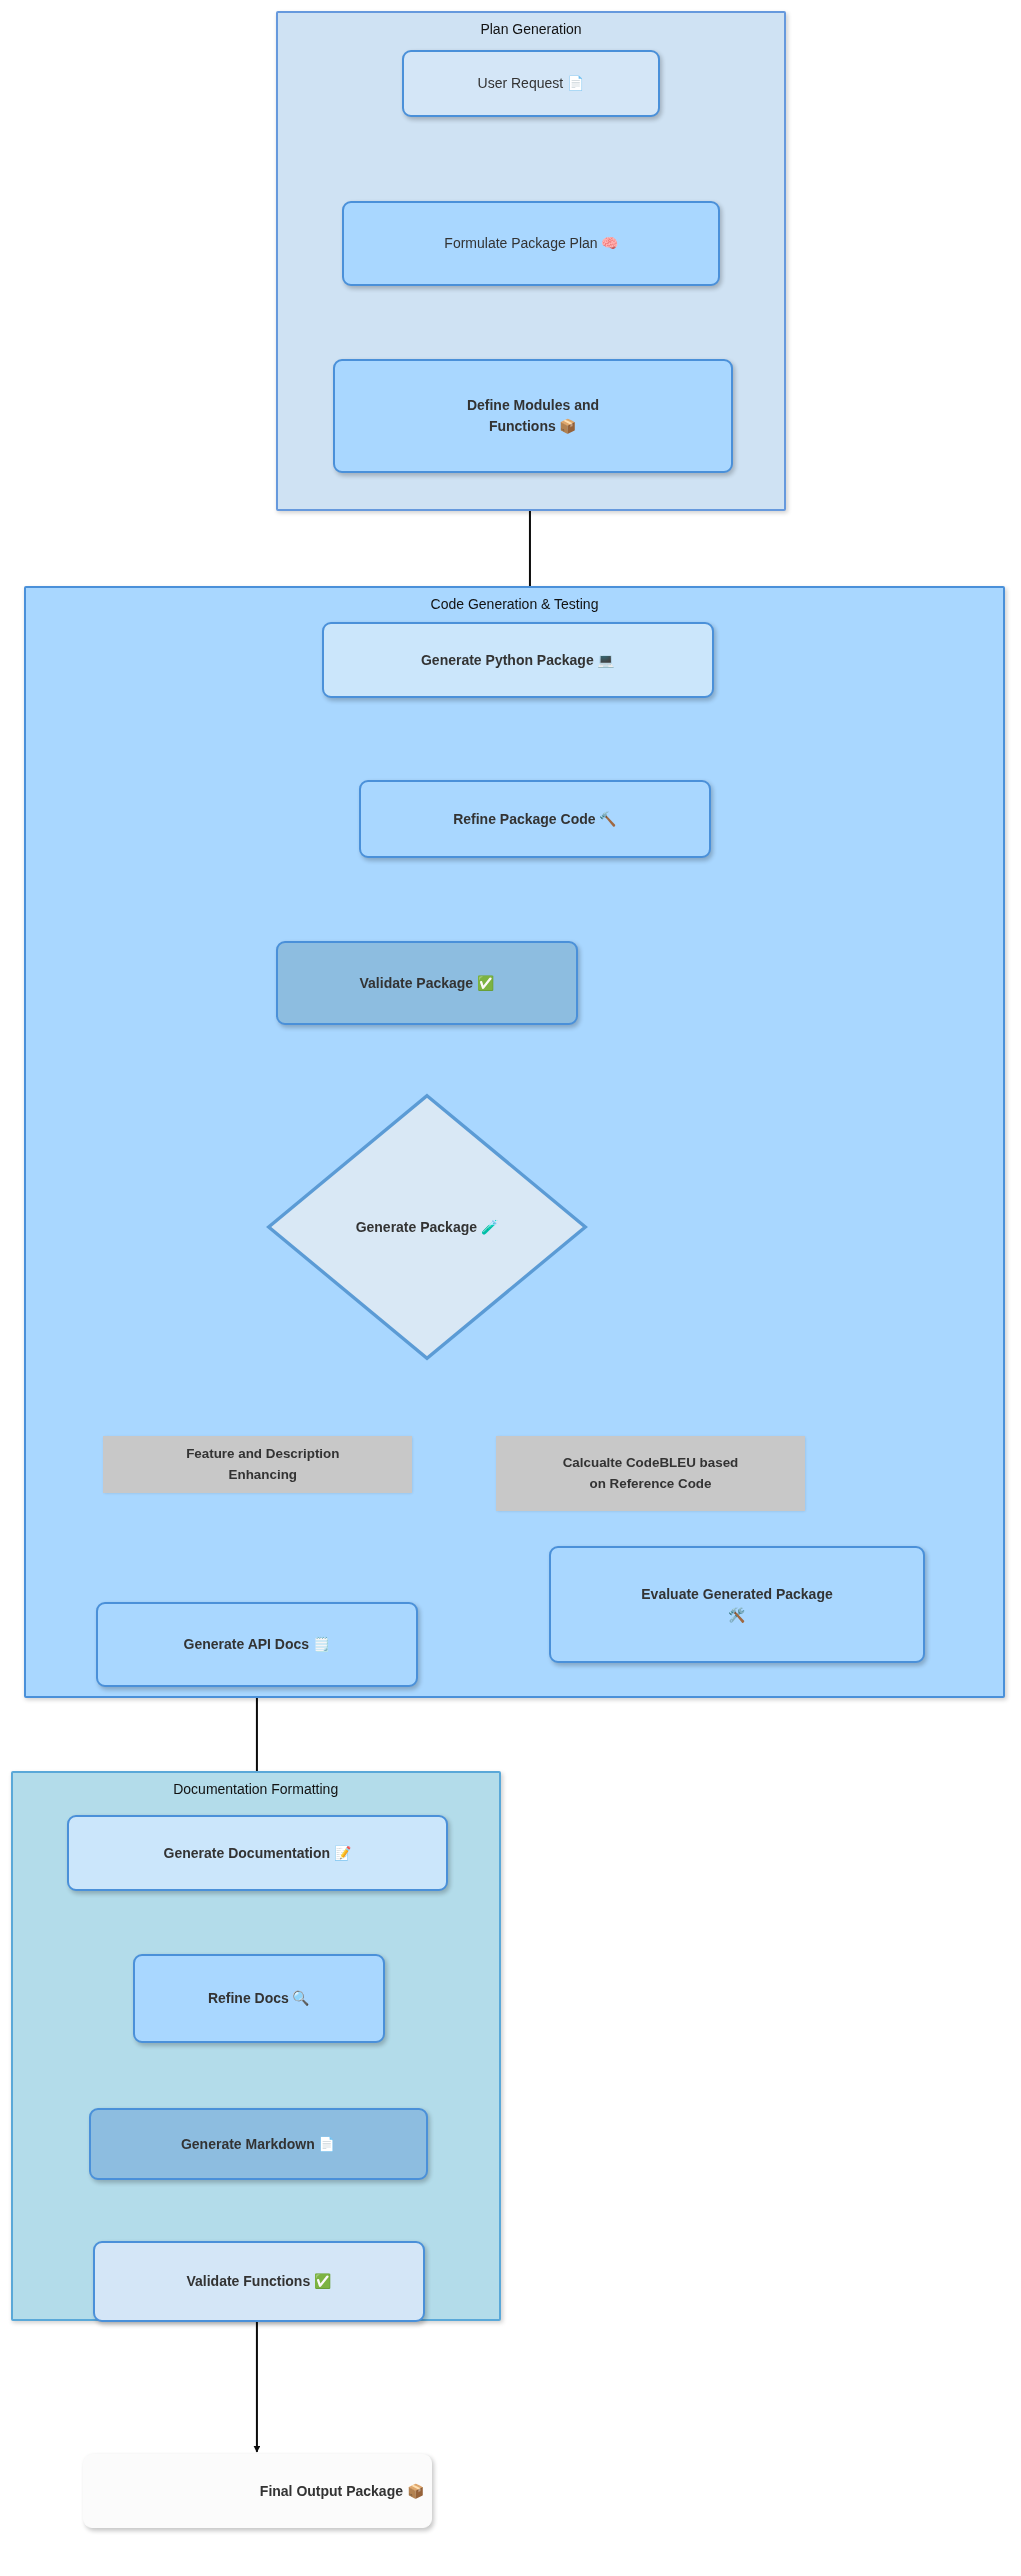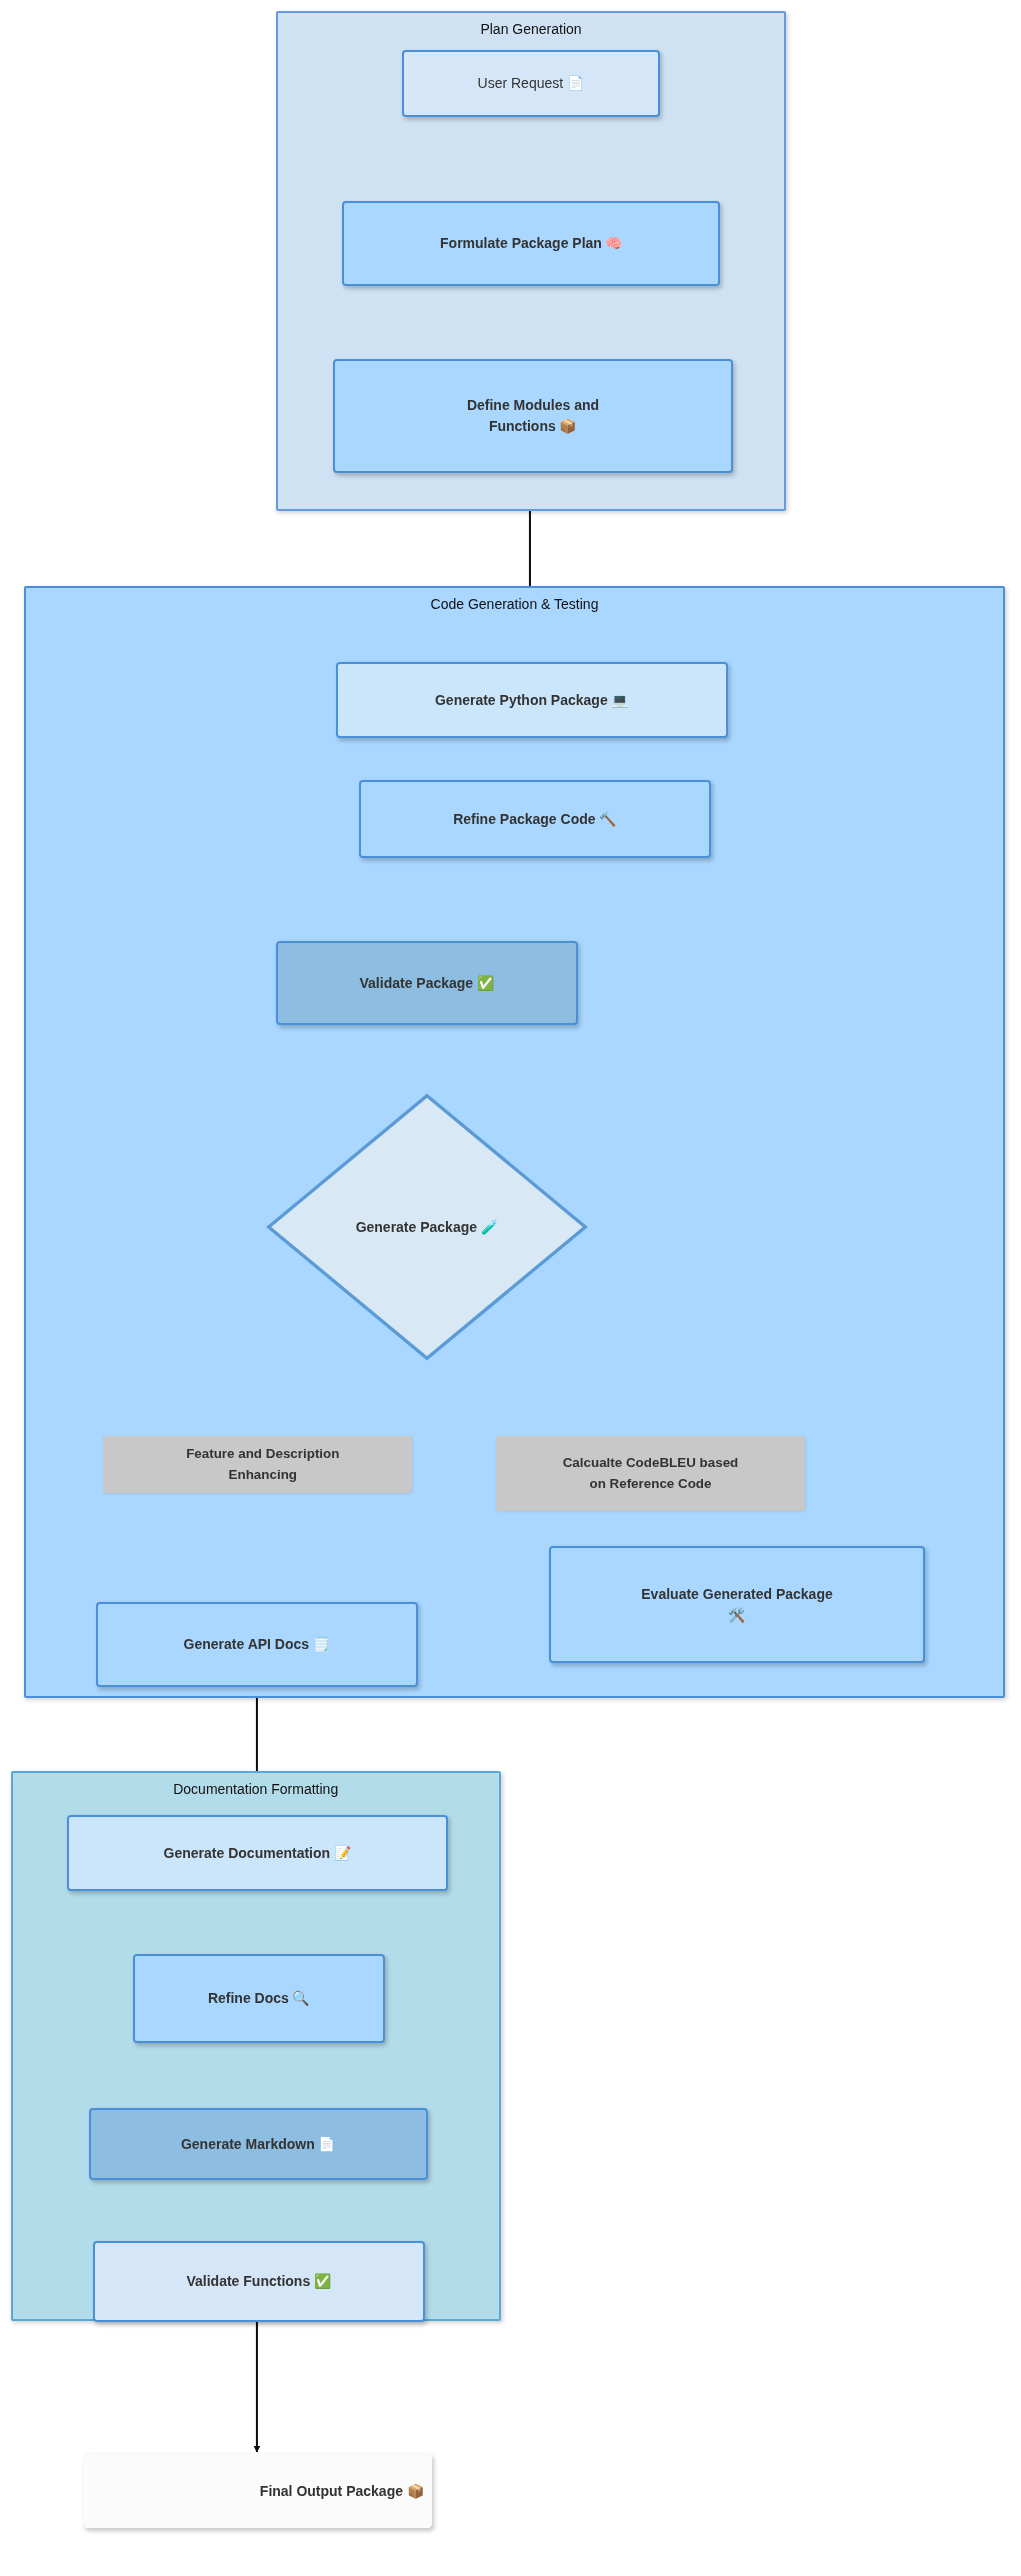--- a/index.html
+++ b/index.html
@@ -41,21 +41,21 @@
     font-family: "Liberation Sans", sans-serif;
     white-space: nowrap;
   }
   .node {
     position: absolute;
     box-sizing: border-box;
     display: flex;
     align-items: center;
     justify-content: center;
     text-align: center;
-    border-radius: 4px;
+    border-radius: 9px;
     box-shadow: 2px 2.7px 4.7px rgba(0,0,0,0.22);
     font-size: 14px;
     line-height: 1.5;
     color: #333333;
     padding: 2.7px 6.7px;
   }
   .node .label { display: block; }
   .edge-label {
     position: absolute;
     box-sizing: border-box;
@@ -152,36 +152,36 @@
     <div class="cluster-title" style="top:8px;">Documentation Formatting</div>
   </div>
 
   <div class="node" style="left:402px; top:50px; width:258px; height:67px; background:#d4e6f7; border:2px solid #4a90d9; font-weight:normal;">
     <span class="label">
       <span>User Request</span>
       <span class="emoji">📄</span>
     </span>
   </div>
 
-  <div class="node" style="left:342px; top:201px; width:378px; height:85px; background:#a9d7ff; border:2px solid #4a90d9; font-weight:bold;padding-left:8px;">
+  <div class="node" style="left:342px; top:201px; width:378px; height:85px; background:#a9d7ff; border:2px solid #4a90d9; font-weight:normal;padding-left:8px;">
     <span class="label">
       <span>Formulate Package Plan</span>
       <span class="emoji">🧠</span>
     </span>
   </div>
 
   <div class="node" style="left:333px; top:359px; width:400px; height:114px; background:#a9d7ff; border:2px solid #4a90d9; font-weight:bold;">
     <span class="label">
       <span>Define Modules and</span><br>
       <span>Functions</span>
       <span class="emoji">📦</span>
     </span>
   </div>
 
-  <div class="node" style="left:336px; top:622px; width:392px; height:76px; background:#cbe6fb; border:2px solid #4a90d9; font-weight:bold;margin-top:40px;">
+  <div class="node" style="left:322px; top:622px; width:392px; height:76px; background:#cbe6fb; border:2px solid #4a90d9; font-weight:bold;">
     <span class="label">
       <span>Generate Python Package</span>
       <span class="emoji">💻</span>
     </span>
   </div>
 
   <div class="node" style="left:359px; top:780px; width:352px; height:78px; background:#a9d7ff; border:2px solid #4a90d9; font-weight:bold;">
     <span class="label">
       <span>Refine Package Code</span>
       <span class="emoji">🔨</span>

